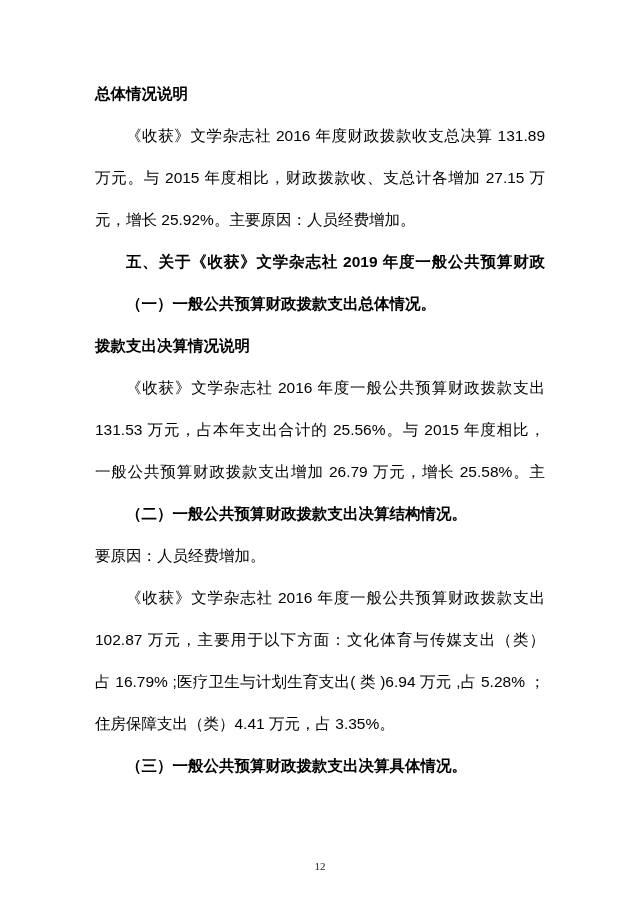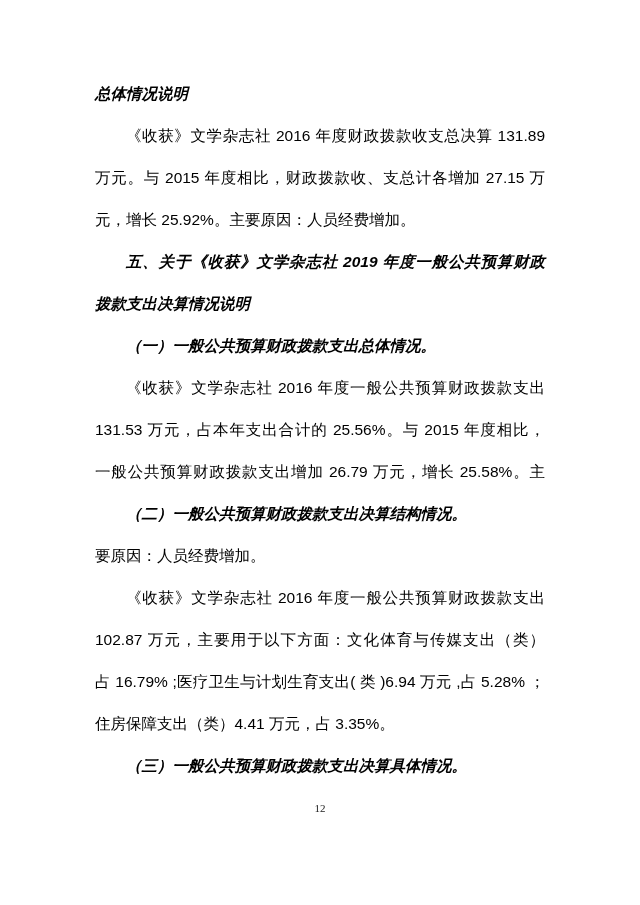--- a/index.html
+++ b/index.html
@@ -30,30 +30,29 @@
   .line {
     height: 42px;
     text-align: left;
     white-space: normal;
   }
   .line.indent {
     text-indent: 2em;
   }
   .line.bold {
     font-weight: bold;
-    font-style: italic;
   }
   .line.stretch {
     text-align: justify;
     text-align-last: justify;
   }
   .page-footer {
     position: absolute;
     left: 0;
-    top: 798px;
+    top: 856px;
     width: 640px;
     text-align: center;
   }
   .page-number {
     font-family: "Liberation Serif", serif;
     font-size: 11px;
     line-height: 14px;
     color: #222222;
   }
 </style>
@@ -61,22 +60,22 @@
 <body>
 
 <div class="page">
 
   <main class="text-block">
     <div class="line bold">总体情况说明</div>
     <div class="line indent stretch">《收获》文学杂志社 2016 年度财政拨款收支总决算 131.89</div>
     <div class="line stretch">万元。与 2015 年度相比，财政拨款收、支总计各增加 27.15 万</div>
     <div class="line">元，增长 25.92%。主要原因：人员经费增加。</div>
     <div class="line indent bold stretch">五、关于《收获》文学杂志社 2019 年度一般公共预算财政</div>
+    <div class="line indent bold">（一）一般公共预算财政拨款支出总体情况。</div>
     <div class="line bold">拨款支出决算情况说明</div>
-    <div class="line indent bold">（一）一般公共预算财政拨款支出总体情况。</div>
     <div class="line indent stretch">《收获》文学杂志社 2016 年度一般公共预算财政拨款支出</div>
     <div class="line stretch">131.53 万元，占本年支出合计的 25.56%。与 2015 年度相比，</div>
     <div class="line stretch">一般公共预算财政拨款支出增加 26.79 万元，增长 25.58%。主</div>
     <div class="line indent bold">（二）一般公共预算财政拨款支出决算结构情况。</div>
     <div class="line">要原因：人员经费增加。</div>
     <div class="line indent stretch">《收获》文学杂志社 2016 年度一般公共预算财政拨款支出</div>
     <div class="line stretch">102.87 万元，主要用于以下方面：文化体育与传媒支出（类）</div>
     <div class="line stretch">占 16.79% ;医疗卫生与计划生育支出( 类 )6.94 万元 ,占 5.28% ；</div>
     <div class="line">住房保障支出（类）4.41 万元，占 3.35%。</div>
     <div class="line indent bold">（三）一般公共预算财政拨款支出决算具体情况。</div>

